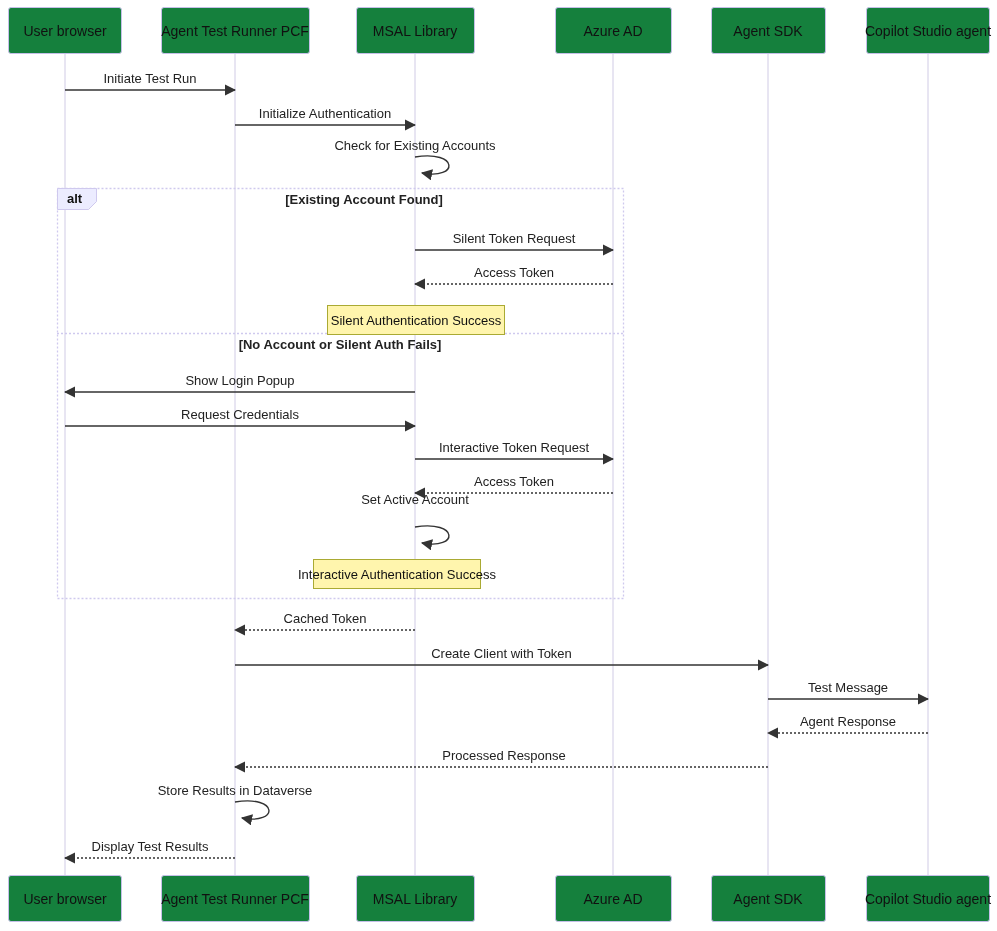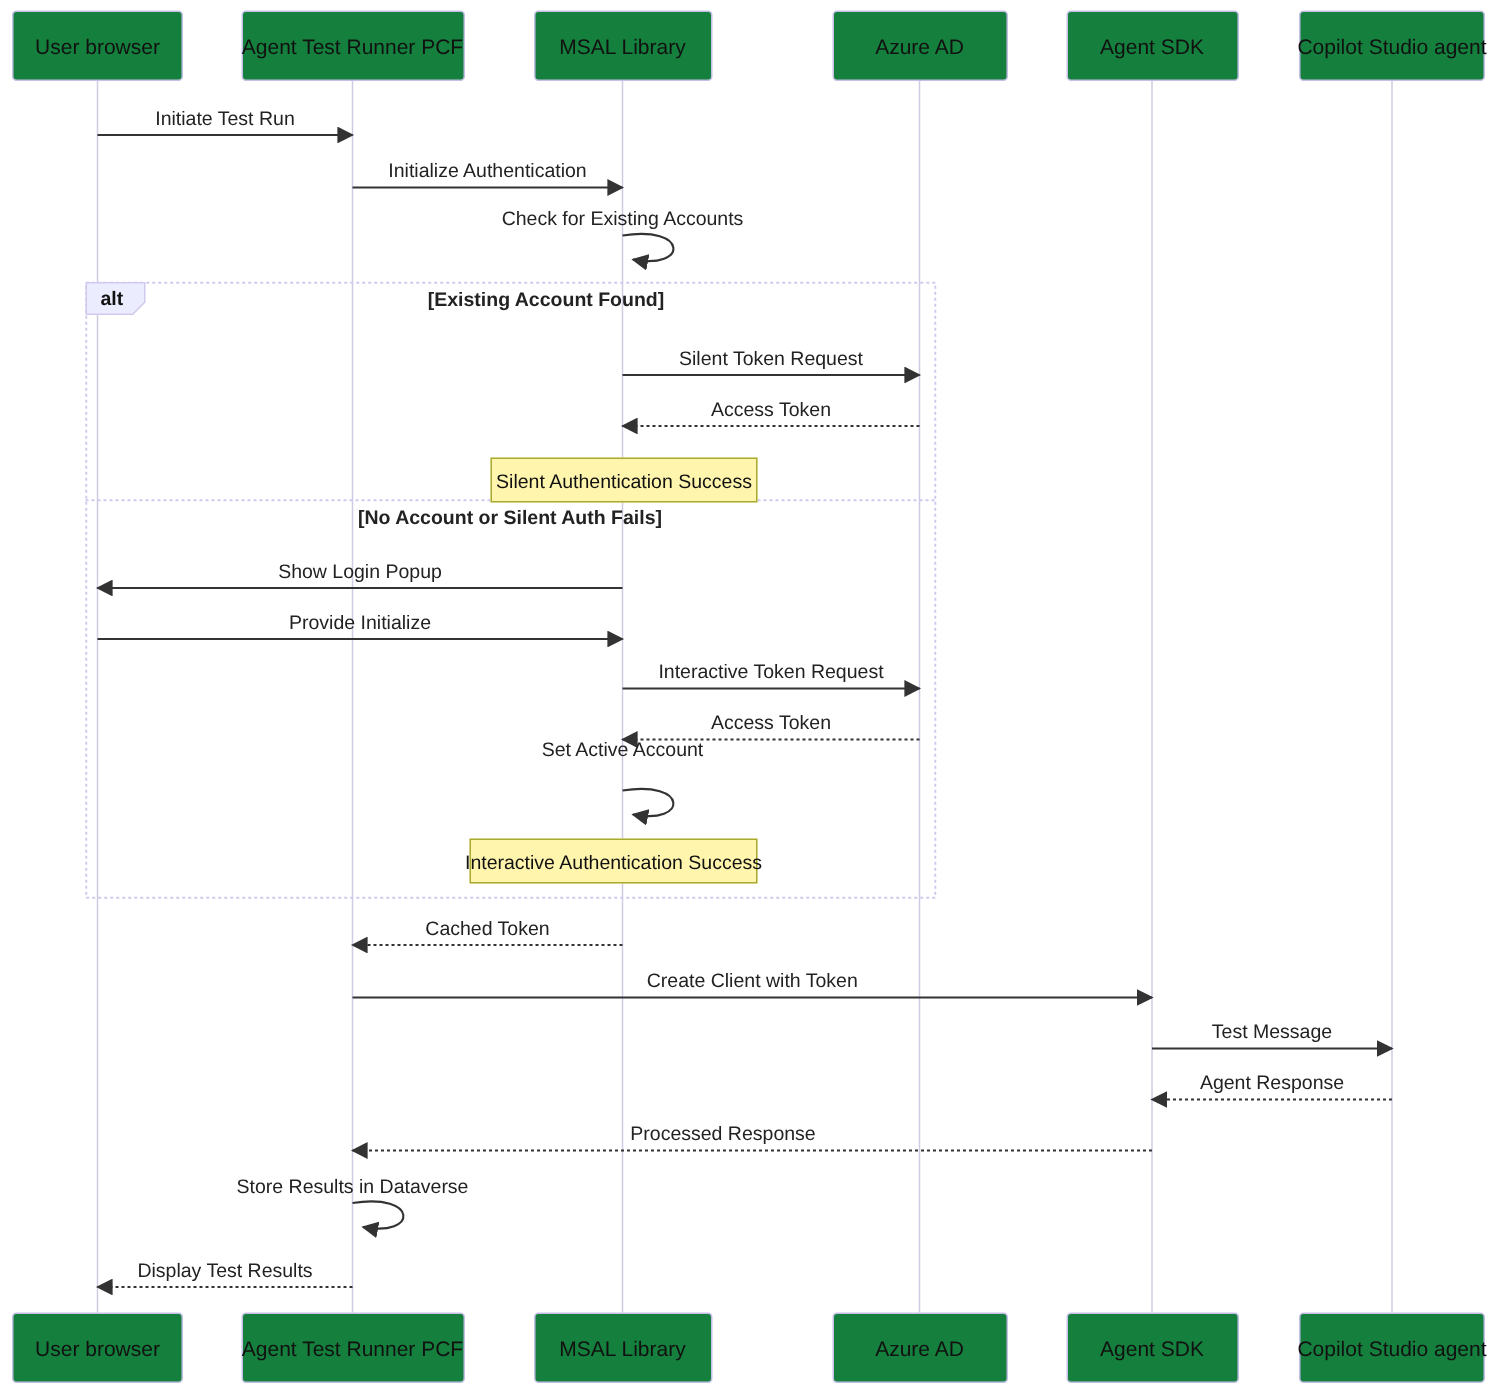--- a/index.html
+++ b/index.html
@@ -99,33 +99,33 @@
     </svg>
 <div class="alt-label-text" style="left: 67px; top: 191px;">alt</div>
     <div class="cond-label" style="left: 364px; top: 192px;">[Existing Account Found]</div>
     <div class="cond-label" style="left: 340px; top: 337px;">[No Account or Silent Auth Fails]</div>
     <div class="msg-label" style="left: 150px; top: 72px;">Initiate Test Run</div>
     <div class="msg-label" style="left: 325px; top: 107px;">Initialize Authentication</div>
     <div class="msg-label" style="left: 415px; top: 139px; text-align: center;">Check for Existing Accounts</div>
     <div class="msg-label" style="left: 514px; top: 232px;">Silent Token Request</div>
     <div class="msg-label" style="left: 514px; top: 266px;">Access Token</div>
     <div class="msg-label" style="left: 240px; top: 374px;">Show Login Popup</div>
-    <div class="msg-label" style="left: 240px; top: 408px;">Provide Initialize</div>
+    <div class="msg-label" style="left: 240px; top: 408px;">Request Credentials</div>
     <div class="msg-label" style="left: 514px; top: 441px;">Interactive Token Request</div>
     <div class="msg-label" style="left: 514px; top: 475px;">Access Token</div>
     <div class="msg-label" style="left: 415px; top: 493px;">Set Active Account</div>
     <div class="msg-label" style="left: 325px; top: 612px;">Cached Token</div>
     <div class="msg-label" style="left: 501.5px; top: 647px;">Create Client with Token</div>
     <div class="msg-label" style="left: 848px; top: 681px;">Test Message</div>
     <div class="msg-label" style="left: 848px; top: 715px;">Agent Response</div>
-    <div class="msg-label" style="left: 482px; top: 749px; text-align: right;">Processed Response</div>
+    <div class="msg-label" style="left: 504px; top: 749px; text-align: right;">Processed Response</div>
     <div class="msg-label" style="left: 235px; top: 784px;">Store Results in Dataverse</div>
     <div class="msg-label" style="left: 150px; top: 840px;">Display Test Results</div>
     <div class="note" style="left: 327px; top: 293px; width: 178px; height: 30px; margin-top: 12px;">Silent Authentication Success</div>
-    <div class="note" style="left: 313px; top: 559px; width: 192px; height: 30px;">Interactive Authentication Success</div>
+    <div class="note" style="left: 313px; top: 559px; width: 168px; height: 30px;">Interactive Authentication Success</div>
     <div class="actor-box" style="left: 8px; top: 7px; width: 114px; height: 47px;">User browser</div>
     <div class="actor-box" style="left: 8px; top: 875px; width: 114px; height: 47px;">User browser</div>
     <div class="actor-box" style="left: 160.5px; top: 7px; width: 149px; height: 47px;">Agent Test Runner PCF</div>
     <div class="actor-box" style="left: 160.5px; top: 875px; width: 149px; height: 47px;">Agent Test Runner PCF</div>
     <div class="actor-box" style="left: 355.5px; top: 7px; width: 119px; height: 47px;">MSAL Library</div>
     <div class="actor-box" style="left: 355.5px; top: 875px; width: 119px; height: 47px;">MSAL Library</div>
     <div class="actor-box" style="left: 554.5px; top: 7px; width: 117px; height: 47px;">Azure AD</div>
     <div class="actor-box" style="left: 554.5px; top: 875px; width: 117px; height: 47px;">Azure AD</div>
     <div class="actor-box" style="left: 710.5px; top: 7px; width: 115px; height: 47px;">Agent SDK</div>
     <div class="actor-box" style="left: 710.5px; top: 875px; width: 115px; height: 47px;">Agent SDK</div>

